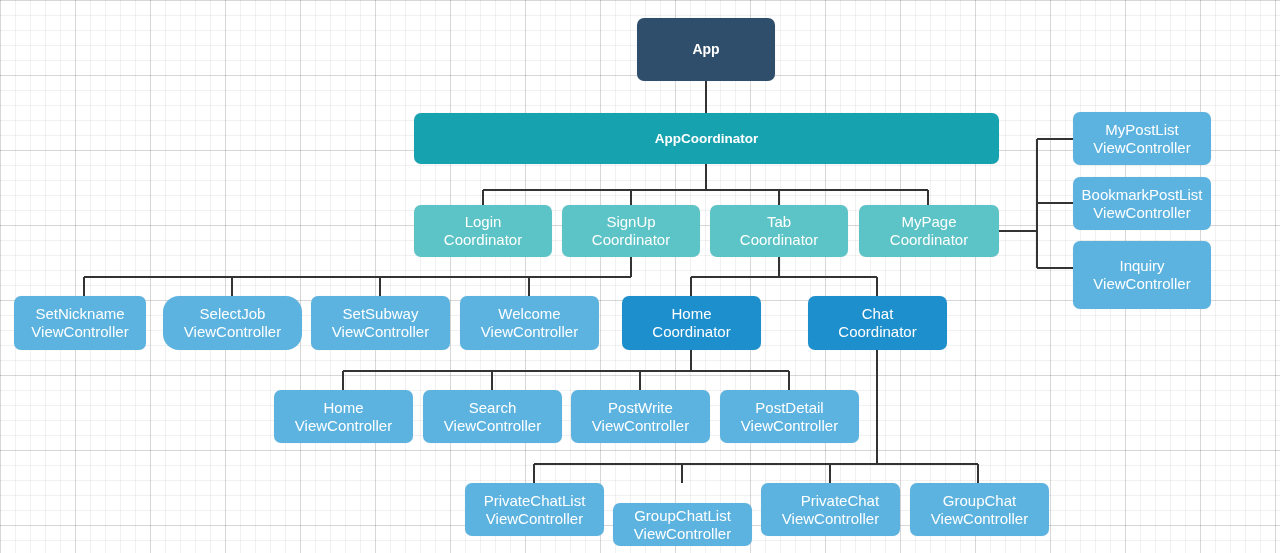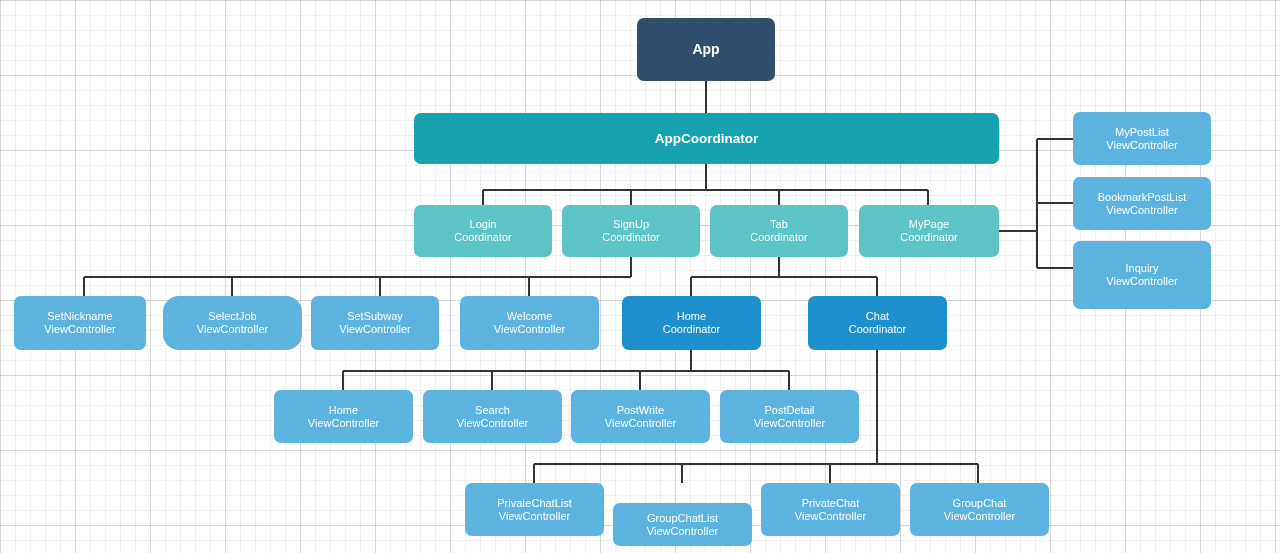--- a/index.html
+++ b/index.html
@@ -32,21 +32,21 @@
   .node {
     position: absolute;
     box-sizing: border-box;
     border-radius: 7px;
     display: flex;
     align-items: center;
     justify-content: center;
     text-align: center;
     color: #ffffff;
     line-height: 1.18;
-    font-size: 11px;
+    font-size: 15px;
     padding: 2px 5px;
     box-shadow: 0 0 0 0.6px rgba(0,0,0,0.03);
   }
   .node .lbl { display: block; white-space: pre-line; }
   .node.root {
     background: #2f4e6b;
     font-weight: bold;
     font-size: 14px;
   }
   .node.appcoord {
@@ -141,21 +141,21 @@
   </div>
 
   <div class="node vc" style="left:14px; top:296px; width:132px; height:54px;">
     <span class="lbl">SetNickname
 ViewController</span>
   </div>
   <div class="node vc" style="left:163px; top:296px; width:139px; height:54px;border-radius:16px;">
     <span class="lbl">SelectJob
 ViewController</span>
   </div>
-  <div class="node vc" style="left:311px; top:296px; width:128px; height:54px;justify-content:center;">
+  <div class="node vc" style="left:311px; top:296px; width:139px; height:54px;justify-content:center;">
     <span class="lbl">SetSubway
 ViewController</span>
   </div>
   <div class="node vc" style="left:460px; top:296px; width:139px; height:54px;">
     <span class="lbl">Welcome
 ViewController</span>
   </div>
 
   <div class="node subcoord" style="left:622px; top:296px; width:139px; height:54px;">
     <span class="lbl">Home
@@ -184,21 +184,21 @@
   </div>
 
   <div class="node vc" style="left:465px; top:483px; width:139px; height:53px;">
     <span class="lbl">PrivateChatList
 ViewController</span>
   </div>
   <div class="node vc" style="left:613px; top:503px; width:139px; height:43px;">
     <span class="lbl">GroupChatList
 ViewController</span>
   </div>
-  <div class="node vc" style="left:761px; top:483px; width:139px; height:53px;">
+  <div class="node vc" style="left:761px; top:483px; width:139px; height:53px;text-align:right;">
     <span class="lbl">PrivateChat
 ViewController</span>
   </div>
   <div class="node vc" style="left:910px; top:483px; width:139px; height:53px;">
     <span class="lbl">GroupChat
 ViewController</span>
   </div>
 
   <div class="node vc" style="left:1073px; top:112px; width:138px; height:53px;">
     <span class="lbl">MyPostList

